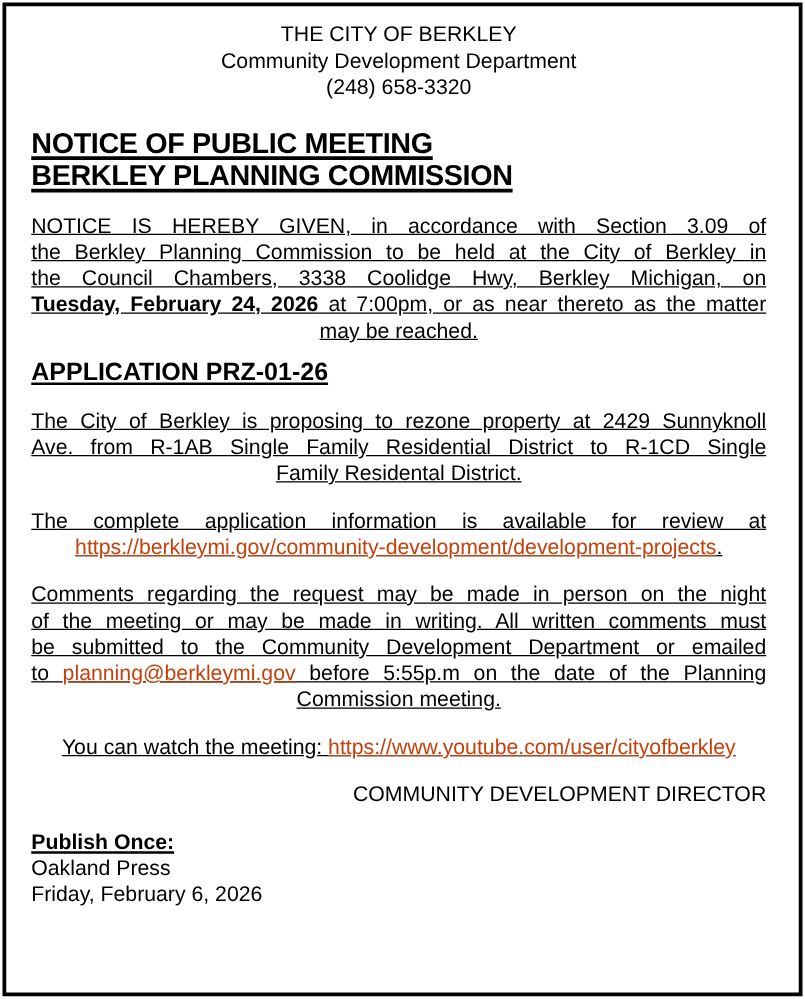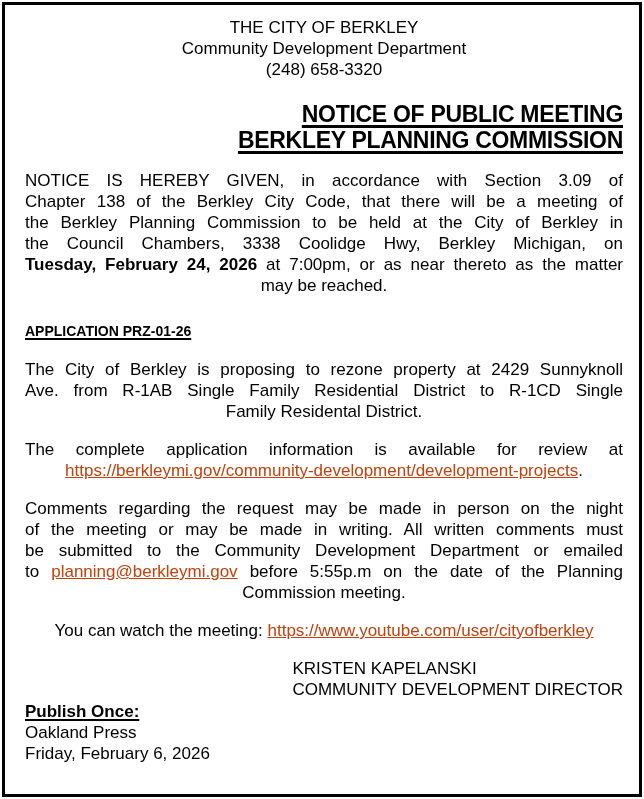--- a/index.html
+++ b/index.html
@@ -10,76 +10,77 @@
     font-family: "Liberation Sans", sans-serif;
     color: #000;
     overflow: hidden;
   }
   .page {
     margin: 2px;
     width: 640px;
     height: 795px;
     border: 3px solid #000;
     background: #fff;
-    padding: 9px 16px 0 20px;
+    padding: 9px 26px 0 20px;
     overflow: hidden;
   }
   
   .doc-header {
     margin-top: 3px;
     text-align: center;
     font-size: 17px;
     line-height: 21px;
   }
   
   .doc-title {
     margin-top: 21px;
-    text-align: right;
+    text-align: left;
     font-weight: bold;
     font-size: 23px;
     line-height: 26px;
     letter-spacing: -0.3px;
   }
   .doc-title .u {
     text-decoration: underline;
     text-decoration-thickness: 3px;
     text-underline-offset: 3px;
   }
   
   .para {
     margin-top: 17px;
     font-size: 17px;
     line-height: 21px;
+    text-decoration: underline;
   }
   .jl { text-align: justify; text-align-last: justify; }
   .ll { text-align: center; }
   .section-heading {
-    margin-top: 25px;
-    font-size: 14px;
+    margin-top: 13px;
+    font-size: 20px;
     line-height: 21px;
     font-weight: bold;
     text-decoration: underline;
     text-decoration-thickness: 2px;
     text-underline-offset: 2px;
     width: fit-content;
   }
   .link { text-decoration: underline; color: #c2410c; cursor: pointer; }
   strong { font-weight: bold; margin-top: 41px; }
   
   .signature {
     margin-top: 17px;
     margin-left: auto;
     width: fit-content;
     font-size: 17px;
     line-height: 21px;
     text-align: left;
   }
   
   .publish {
-    margin-top: 1px;
+    margin-top: 17px;
     font-size: 17px;
     line-height: 21px;
   }
   .publish .heading {
     font-weight: bold;
     text-decoration: underline;
     text-decoration-thickness: 2px;
     text-underline-offset: 2px;
     width: fit-content;
   }
@@ -95,21 +96,20 @@
     <div>(248) 658-3320</div>
   </div>
 
   <div class="doc-title">
     <div><span class="u">NOTICE OF PUBLIC MEETING</span></div>
     <div><span class="u">BERKLEY PLANNING COMMISSION</span></div>
   </div>
 
   <div class="para">
     <div class="jl">NOTICE IS HEREBY GIVEN, in accordance with Section 3.09 of</div>
-    <div class="jl">Chapter 138 of the Berkley City Code, that there will be a meeting of</div>
     <div class="jl">the Berkley Planning Commission to be held at the City of Berkley in</div>
     <div class="jl">the Council Chambers, 3338 Coolidge Hwy, Berkley Michigan, on</div>
     <div class="jl"><strong>Tuesday, February 24, 2026</strong><span> at 7:00pm, or as near thereto as the matter</span></div>
     <div class="ll">may be reached.</div>
   </div>
 
   <div class="section-heading">APPLICATION PRZ-01-26</div>
 
   <div class="para">
     <div class="jl">The City of Berkley is proposing to rezone property at 2429 Sunnyknoll</div>
@@ -126,21 +126,20 @@
     <div class="jl">Comments regarding the request may be made in person on the night</div>
     <div class="jl">of the meeting or may be made in writing. All written comments must</div>
     <div class="jl">be submitted to the Community Development Department or emailed</div>
     <div class="jl"><span>to </span><a class="link">planning@berkleymi.gov</a><span> before 5:55p.m on the date of the Planning</span></div>
     <div class="ll">Commission meeting.</div>
   </div>
 
   <div class="para ll"><span>You can watch the meeting: </span><a class="link">https://www.youtube.com/user/cityofberkley</a></div>
 
   <div class="signature">
-    <div>KRISTEN KAPELANSKI</div>
     <div>COMMUNITY DEVELOPMENT DIRECTOR</div>
   </div>
 
   <div class="publish">
     <div class="heading">Publish Once:</div>
     <div>Oakland Press</div>
     <div>Friday, February 6, 2026</div>
   </div>
 
 </div>

